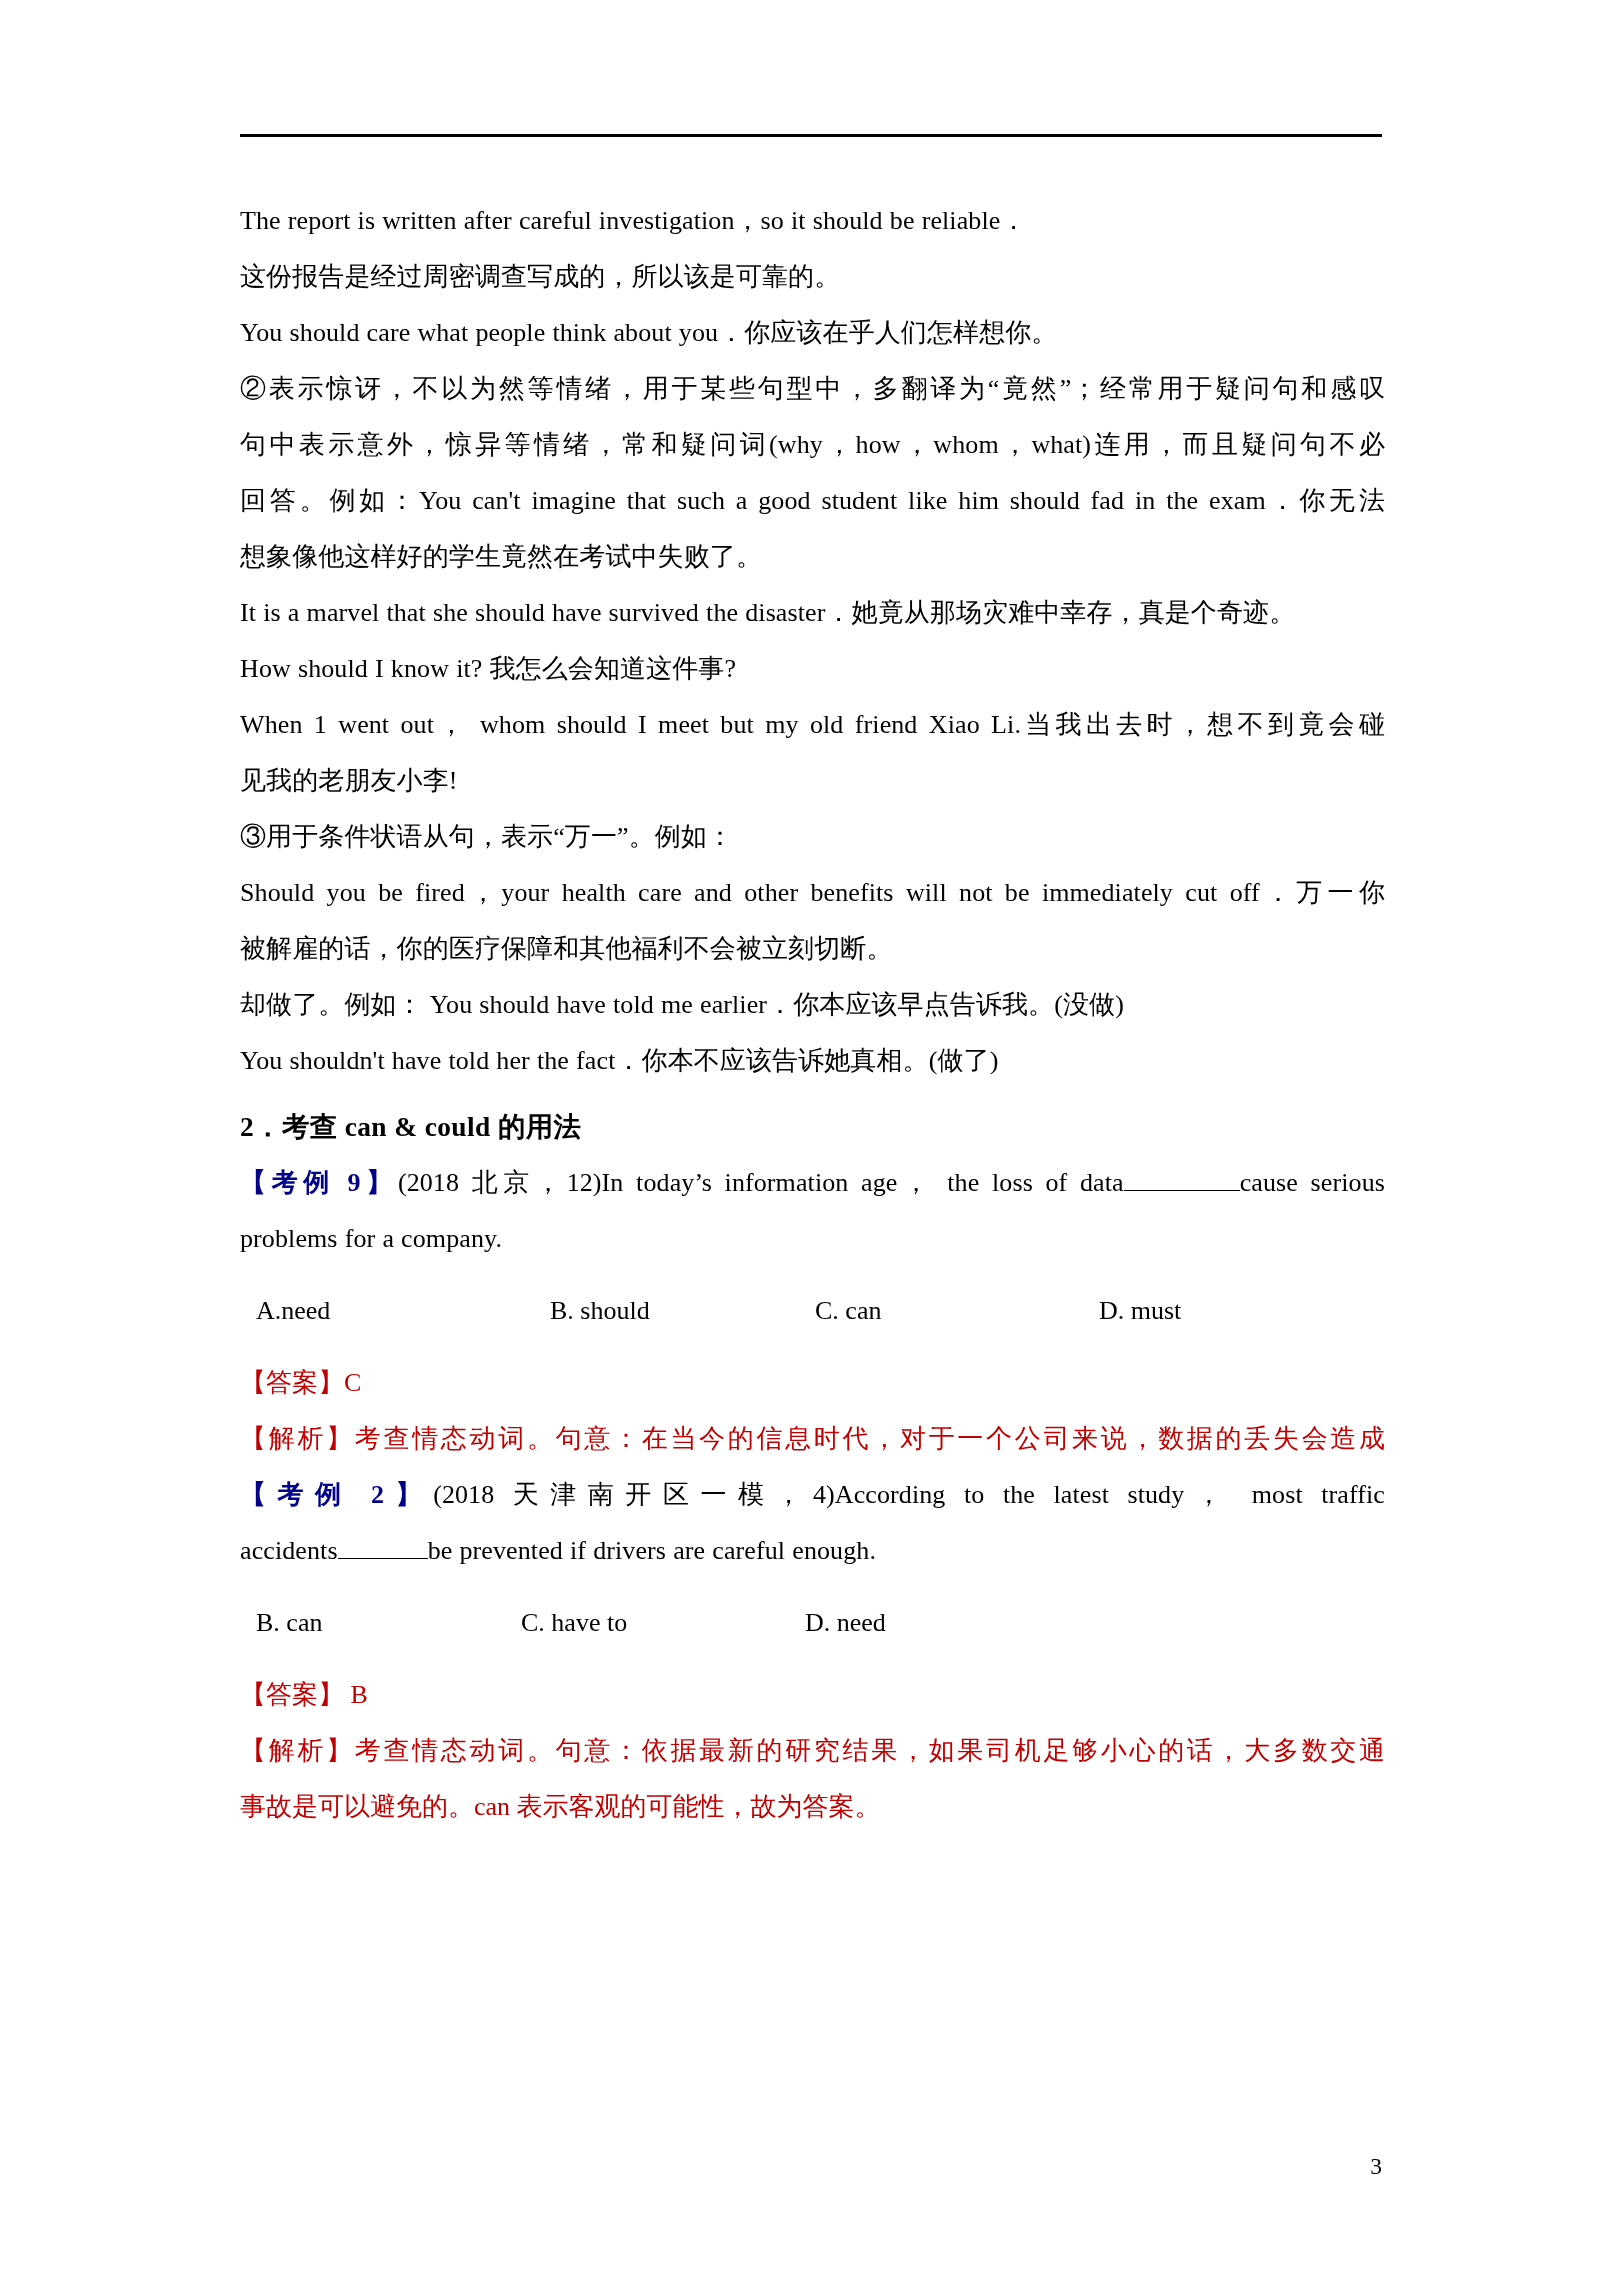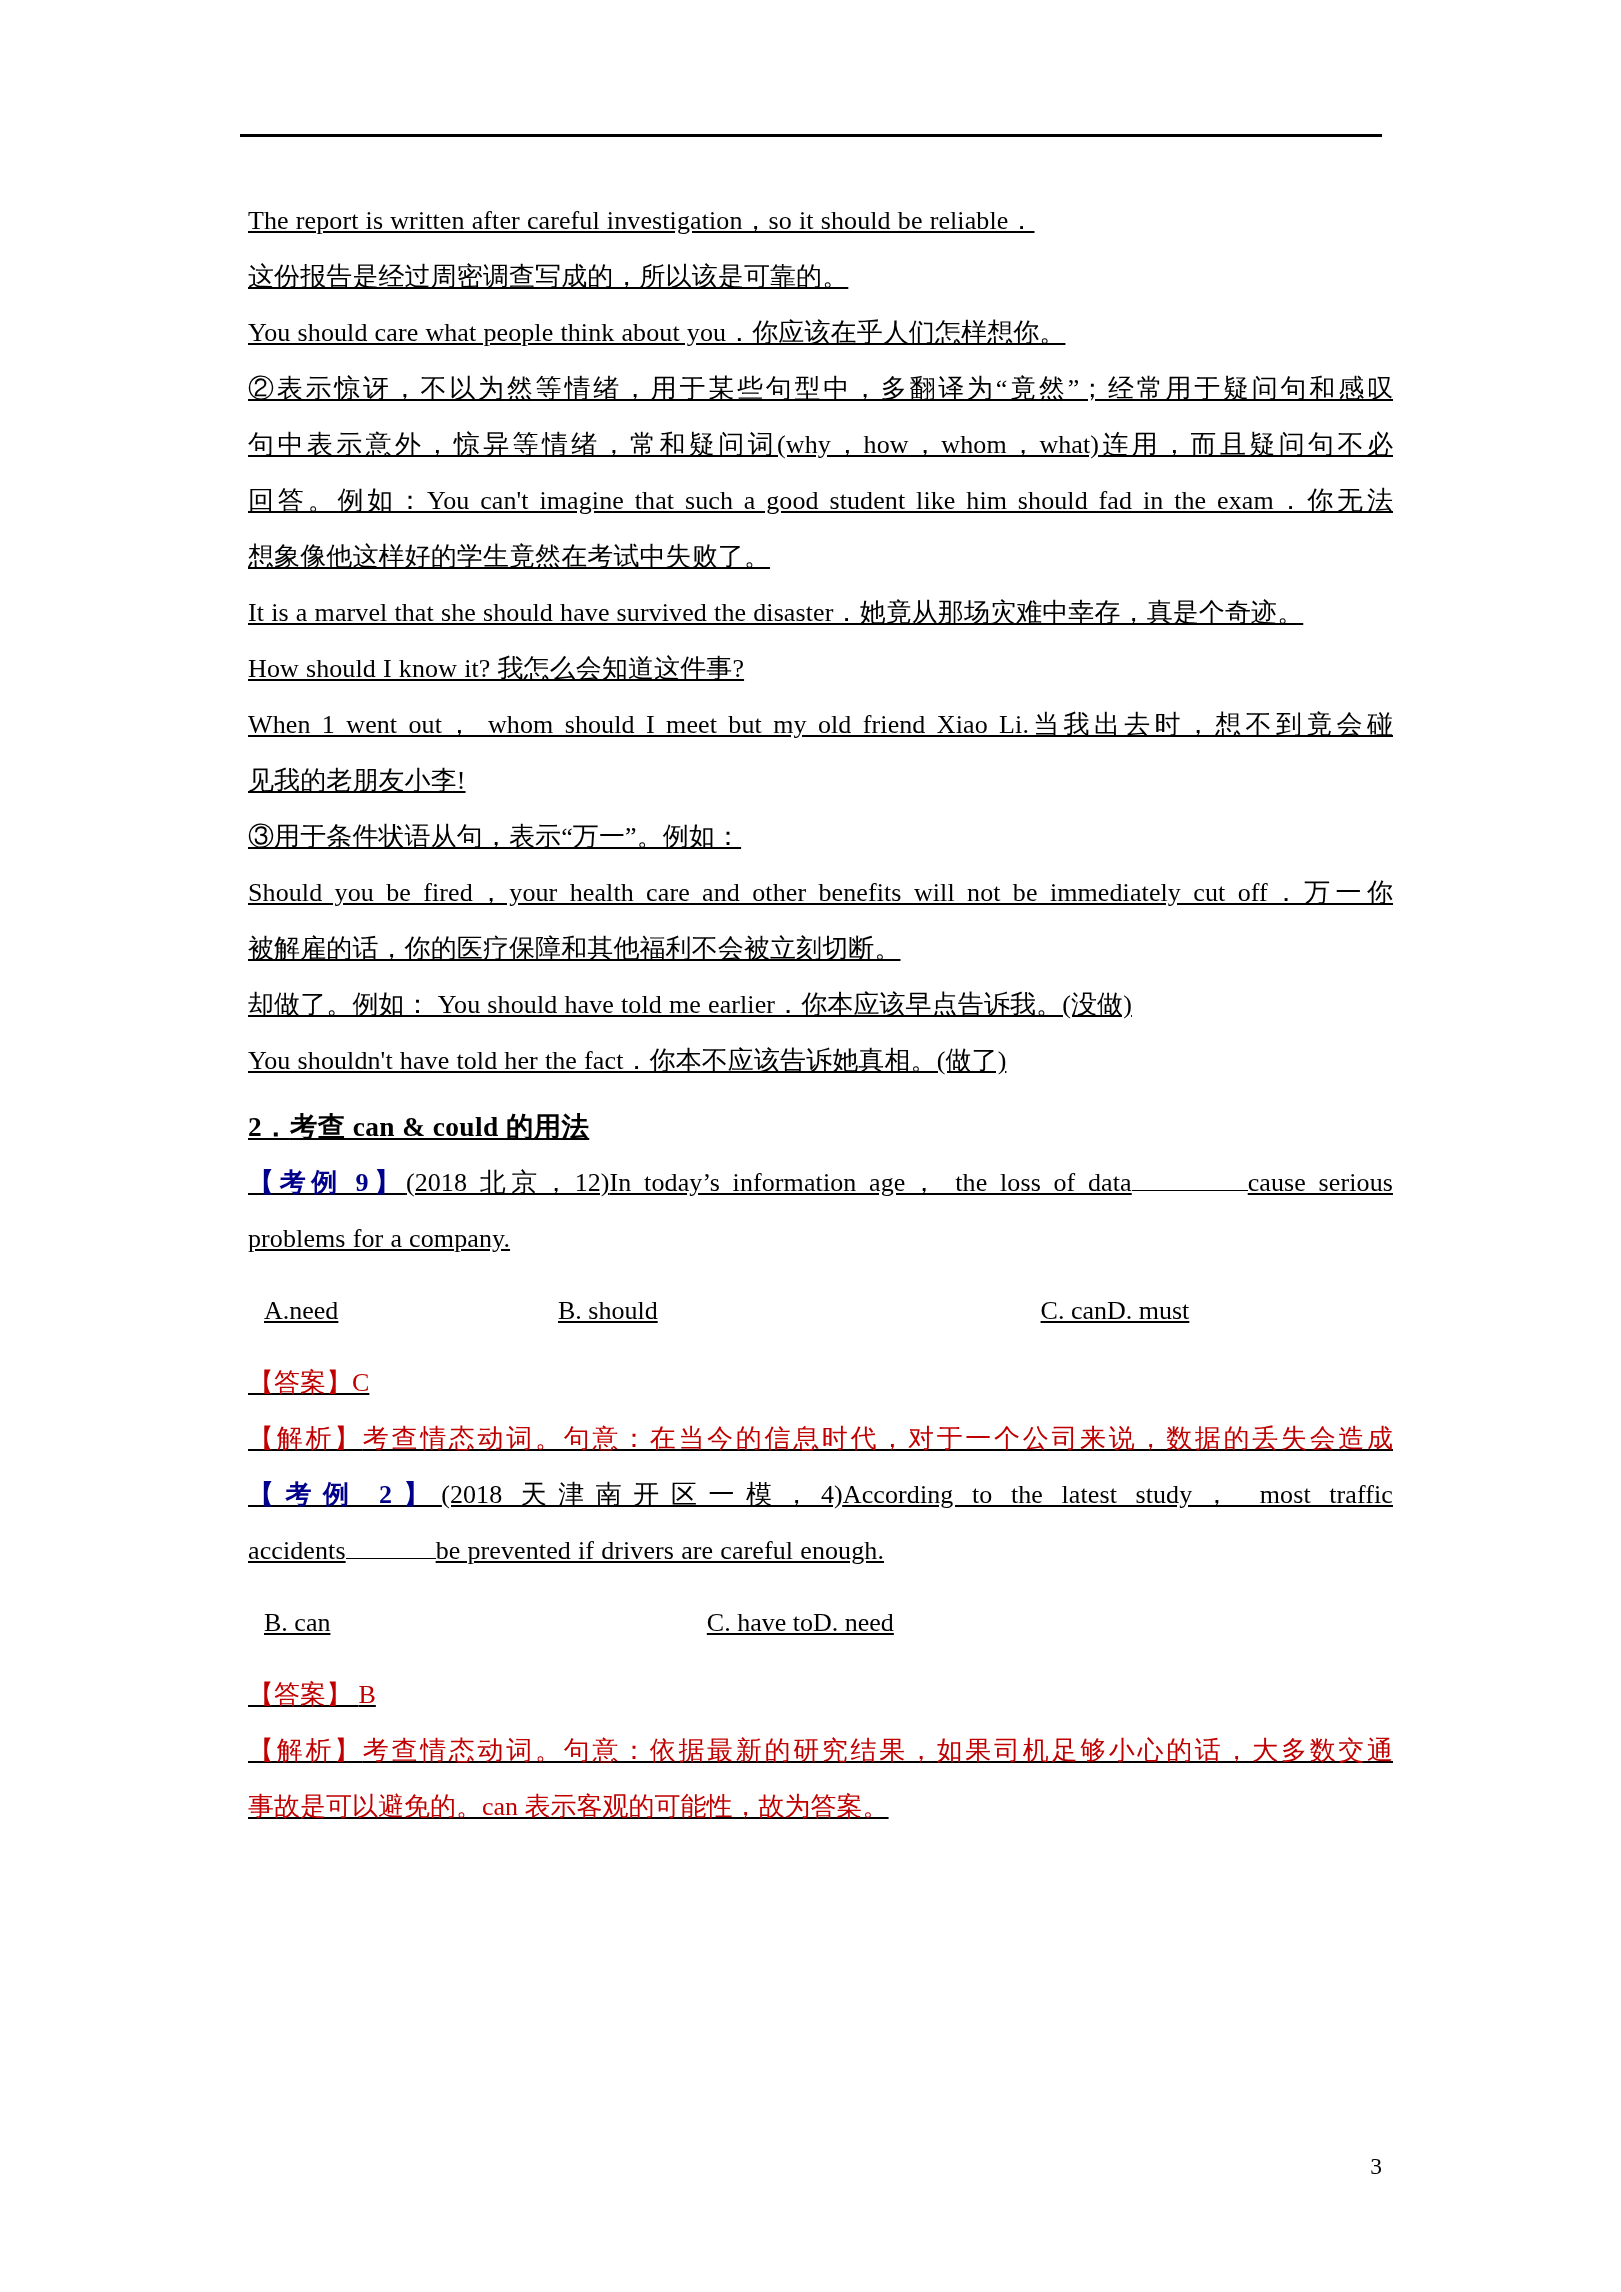--- a/index.html
+++ b/index.html
@@ -12,23 +12,22 @@
   }
   .page { position:relative; width:1621px; height:2293px; box-sizing:border-box; }
 
   .header-rule {
     position:absolute; left:240px; top:134px; width:1142px; height:0;
     border-top:3.9px solid #000000;
   }
 
   .content {
     position:absolute;
-    left:248px; top:193px;
+    left:240px; top:193px;
     width:1145px;
-    text-decoration:underline;
   }
 
   p.line {
     margin:0 0 0 0;
     font-size:26px;
     line-height:56px;
     text-align:justify;
     text-justify:inter-character;
     letter-spacing:0.1px;
     word-spacing:0.5px;
@@ -56,21 +55,21 @@
 
   .options {
     margin:16px;
     font-size:26px;
     line-height:56px;
     display:flex;
   }
   .options .opt { display:inline-block; }
   .opt-a { width:294px; }
   .opt-b { width:265px; }
-  .opt-c { width:284px;text-align:right; }
+  .opt-c { width:284px; }
   .opt-d { width:auto; }
 
   
   .stretch {
     text-align:justify;
     text-align-last:justify;
     text-justify:inter-character;
   }
   .stretch2 {
     text-align:justify;

